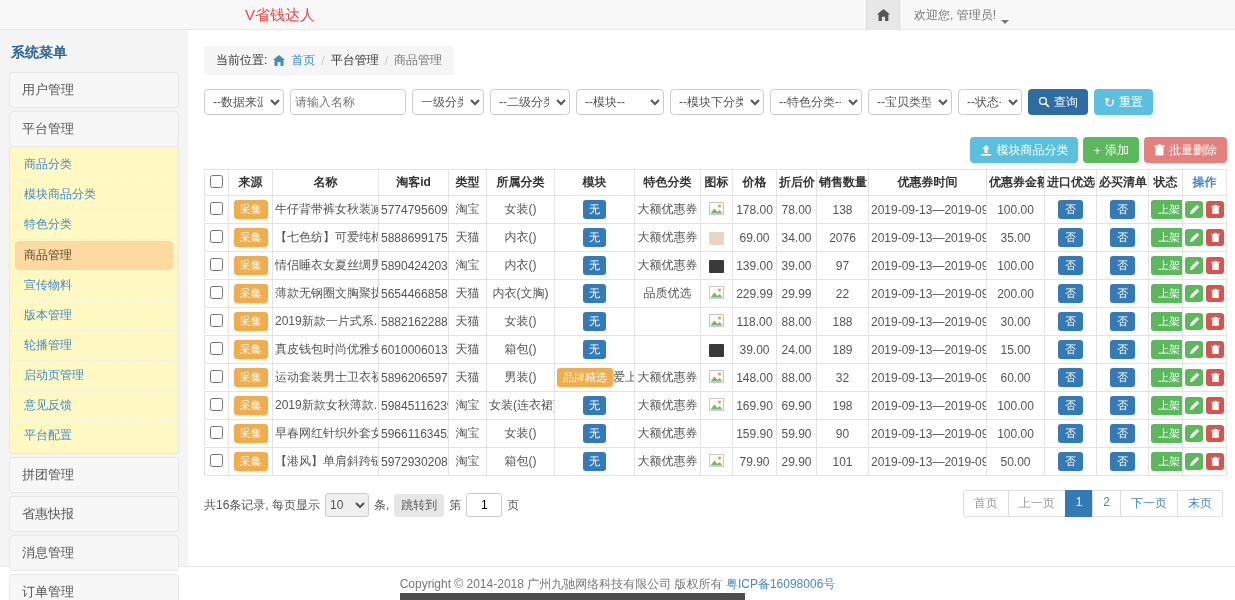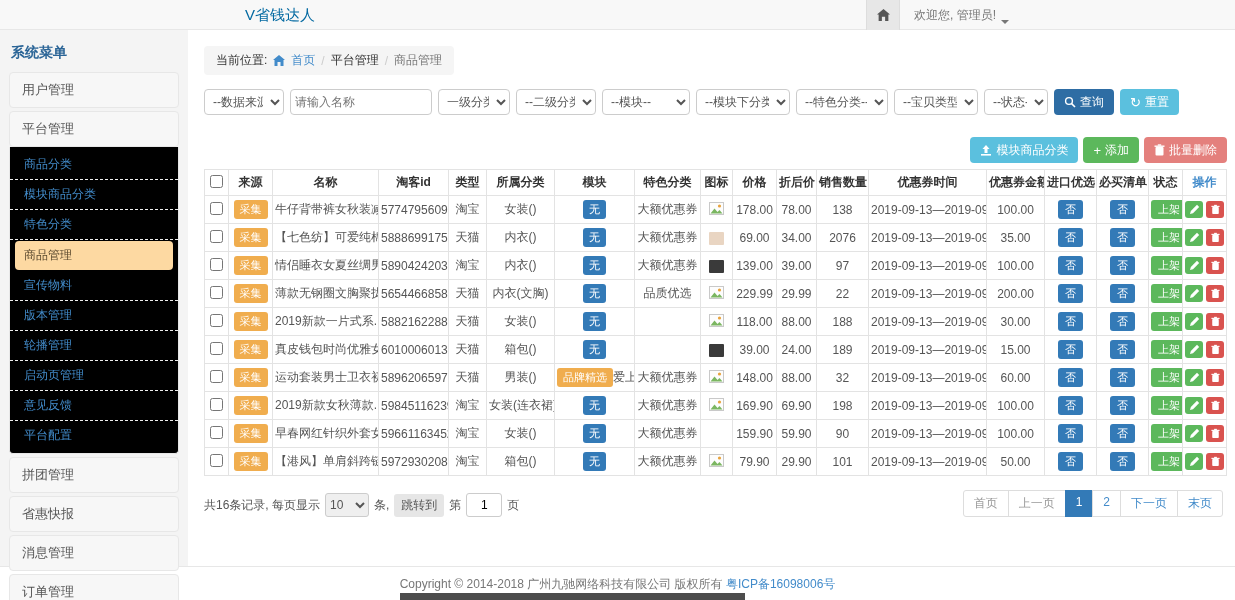--- a/index.html
+++ b/index.html
@@ -1,34 +1,34 @@
 <!DOCTYPE html>
 <html><head>
 <meta charset="utf-8">
 <style>
   * { box-sizing: border-box; margin: 0; padding: 0; }
   html,body { width:1235px; height:600px; overflow:hidden;
     font-family:"Liberation Sans","DejaVu Sans",sans-serif; background:#f4f4f4; }
   
   .topbar { position:relative; height:30px; background:#f8f8f8; border-bottom:1px solid #e7e7e7; }
-  .app-title { position:absolute; left:245px; top:0; line-height:30px; font-size:15px; color:#0369a1; }
+  .app-title { position:absolute; left:245px; top:0; line-height:30px; font-size:15px; color:#ef4444; }
   .topbar-right { position:absolute; left:866px; top:0; height:30px; display:flex; align-items:center; }
   .home-box { width:34px; height:30px; background:#e7e7e7; border-left:1px solid #ddd; border-right:1px solid #ddd;
     display:flex; align-items:center; justify-content:center; cursor:pointer; }
   .user-menu { margin-left:14px; font-size:12px; color:#777; cursor:pointer; display:flex; align-items:flex-end; gap:5px; }
   .caret { width:0; height:0; border-left:4px solid transparent; border-right:4px solid transparent; border-top:4px solid #777; }
   
   .wrap { display:flex; height:536px; }
   .sidebar { width:200px; background:#f4f4f4; padding:8px 9px 0 9px; }
   .main { flex:1; background:#fff; padding:16px 8px 0 16px; }
   
   .sidebar-title { color:#2a6496; font-weight:bold; font-size:14px; padding:6px 2px 10px 2px; }
   .side-group { background:#f7f7f7; border:1px solid #e7e7e7; border-radius:4px; margin-bottom:3px;
     padding:8px 12px; font-size:13px; color:#555; cursor:pointer; }
-  .side-sub { background:#000000; border:1px solid #e7e7e7; border-top:none; border-radius:0 0 4px 4px;
+  .side-sub { background:#fef9c3; border:1px solid #e7e7e7; border-top:none; border-radius:0 0 4px 4px;
     margin:-3px 0 3px 0; padding:3px 0; }
   .side-link { padding:6px 14px; font-size:12px; color:#428bca; border-bottom:1px dashed #efefef; cursor:pointer; }
   .side-link:last-child { border-bottom:none; }
   .side-link.active { background:#fdd9a2; border-radius:4px; margin:1px 5px; color:#5b4a2f; border-bottom:none; padding:6px 9px; }
   
   .breadcrumb { display:inline-flex; align-items:center; gap:6px; background:#f5f5f5; border-radius:4px;
     padding:6px 12px; font-size:12px; color:#333; margin-bottom:14px; }
   .breadcrumb a { color:#428bca; text-decoration:none; cursor:pointer; }
   .breadcrumb .sep { color:#ccc; }
   .breadcrumb .current { color:#777; }
@@ -134,21 +134,21 @@
         </svg>
       <a>首页</a>
       <span class="sep">/</span>
       <span>平台管理</span>
       <span class="sep">/</span>
       <span class="current">商品管理</span>
     </div>
 
     <div class="filterbar">
       <select style="width:80px"><option>--数据来源--</option></select>
-      <input type="text" style="width: 142px;" placeholder="请输入名称">
+      <input type="text" style="width: 116px;" placeholder="请输入名称">
       <select style="width:72px"><option>一级分类</option></select>
       <select style="width:80px"><option>--二级分类--</option></select>
       <select style="width:88px"><option>--模块--</option></select>
       <select style="width:94px"><option>--模块下分类--</option></select>
       <select style="width:92px"><option>--特色分类--</option></select>
       <select style="width:84px"><option>--宝贝类型--</option></select>
       <select style="width:64px"><option>--状态--</option></select>
       <button class="btn btn-primary">
         <svg width="12" height="12" viewBox="0 0 12 12">
             <circle cx="5" cy="5" r="3.4" fill="none" stroke="#fff" stroke-width="1.4"></circle>

